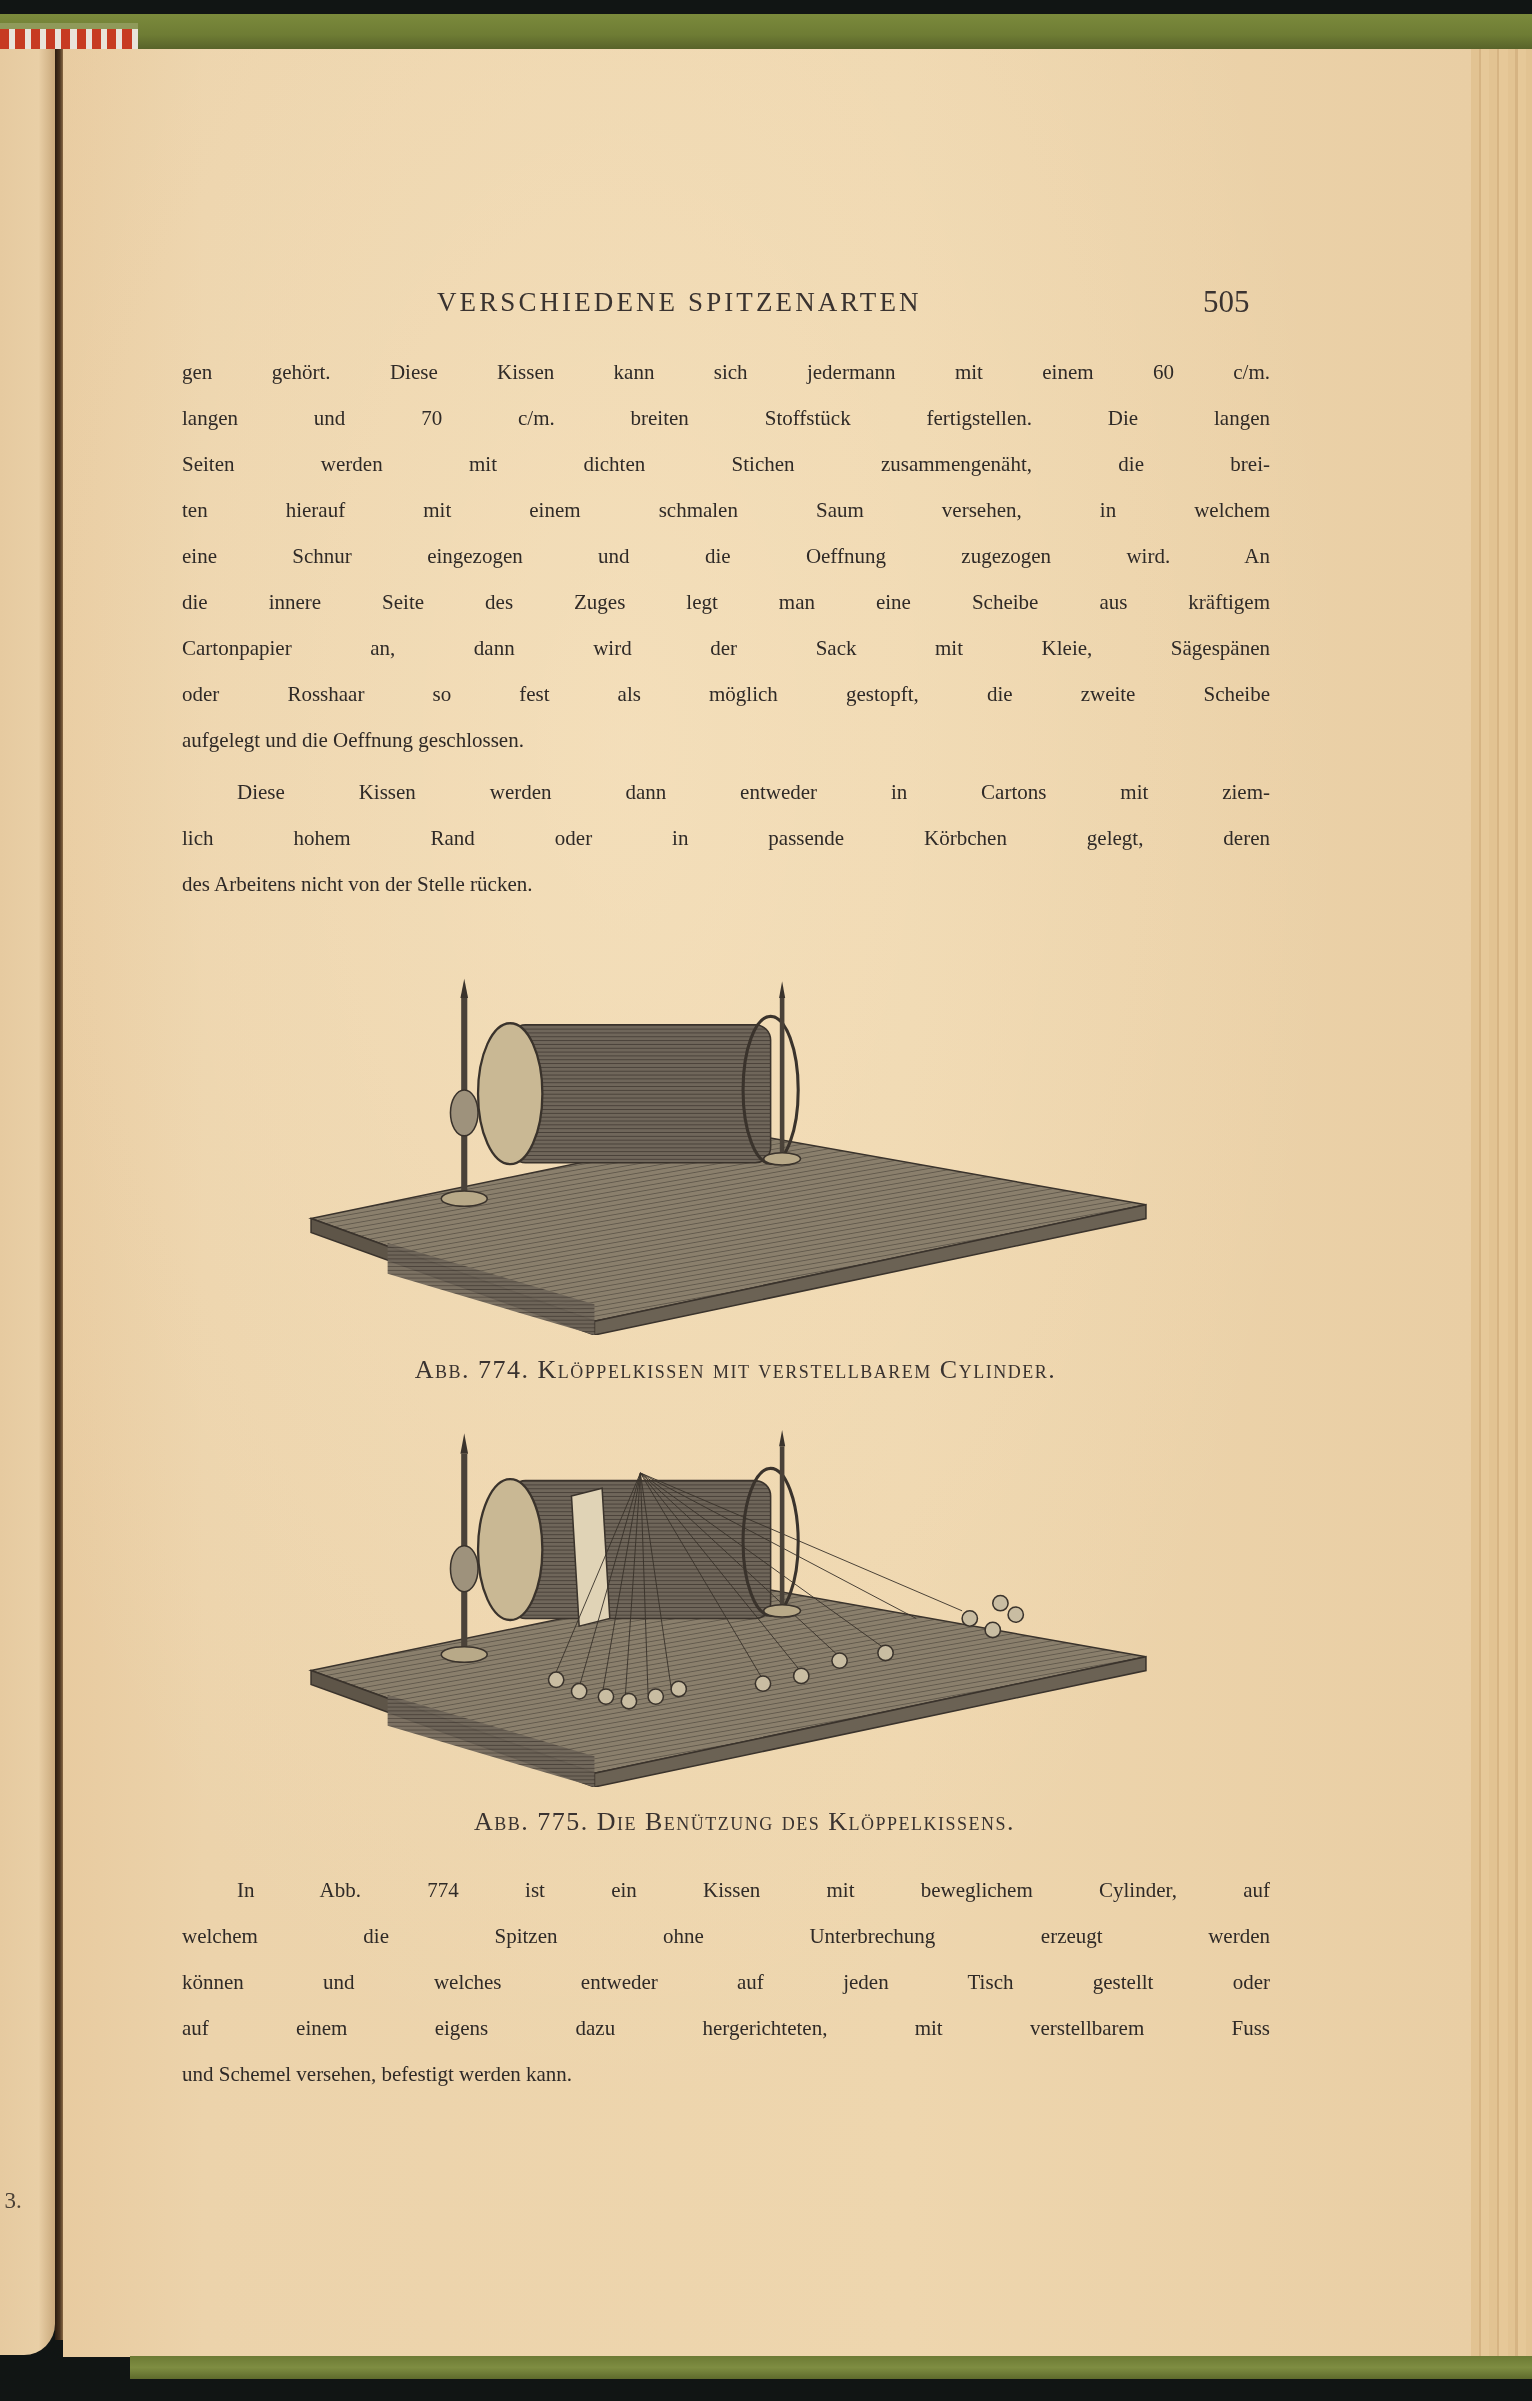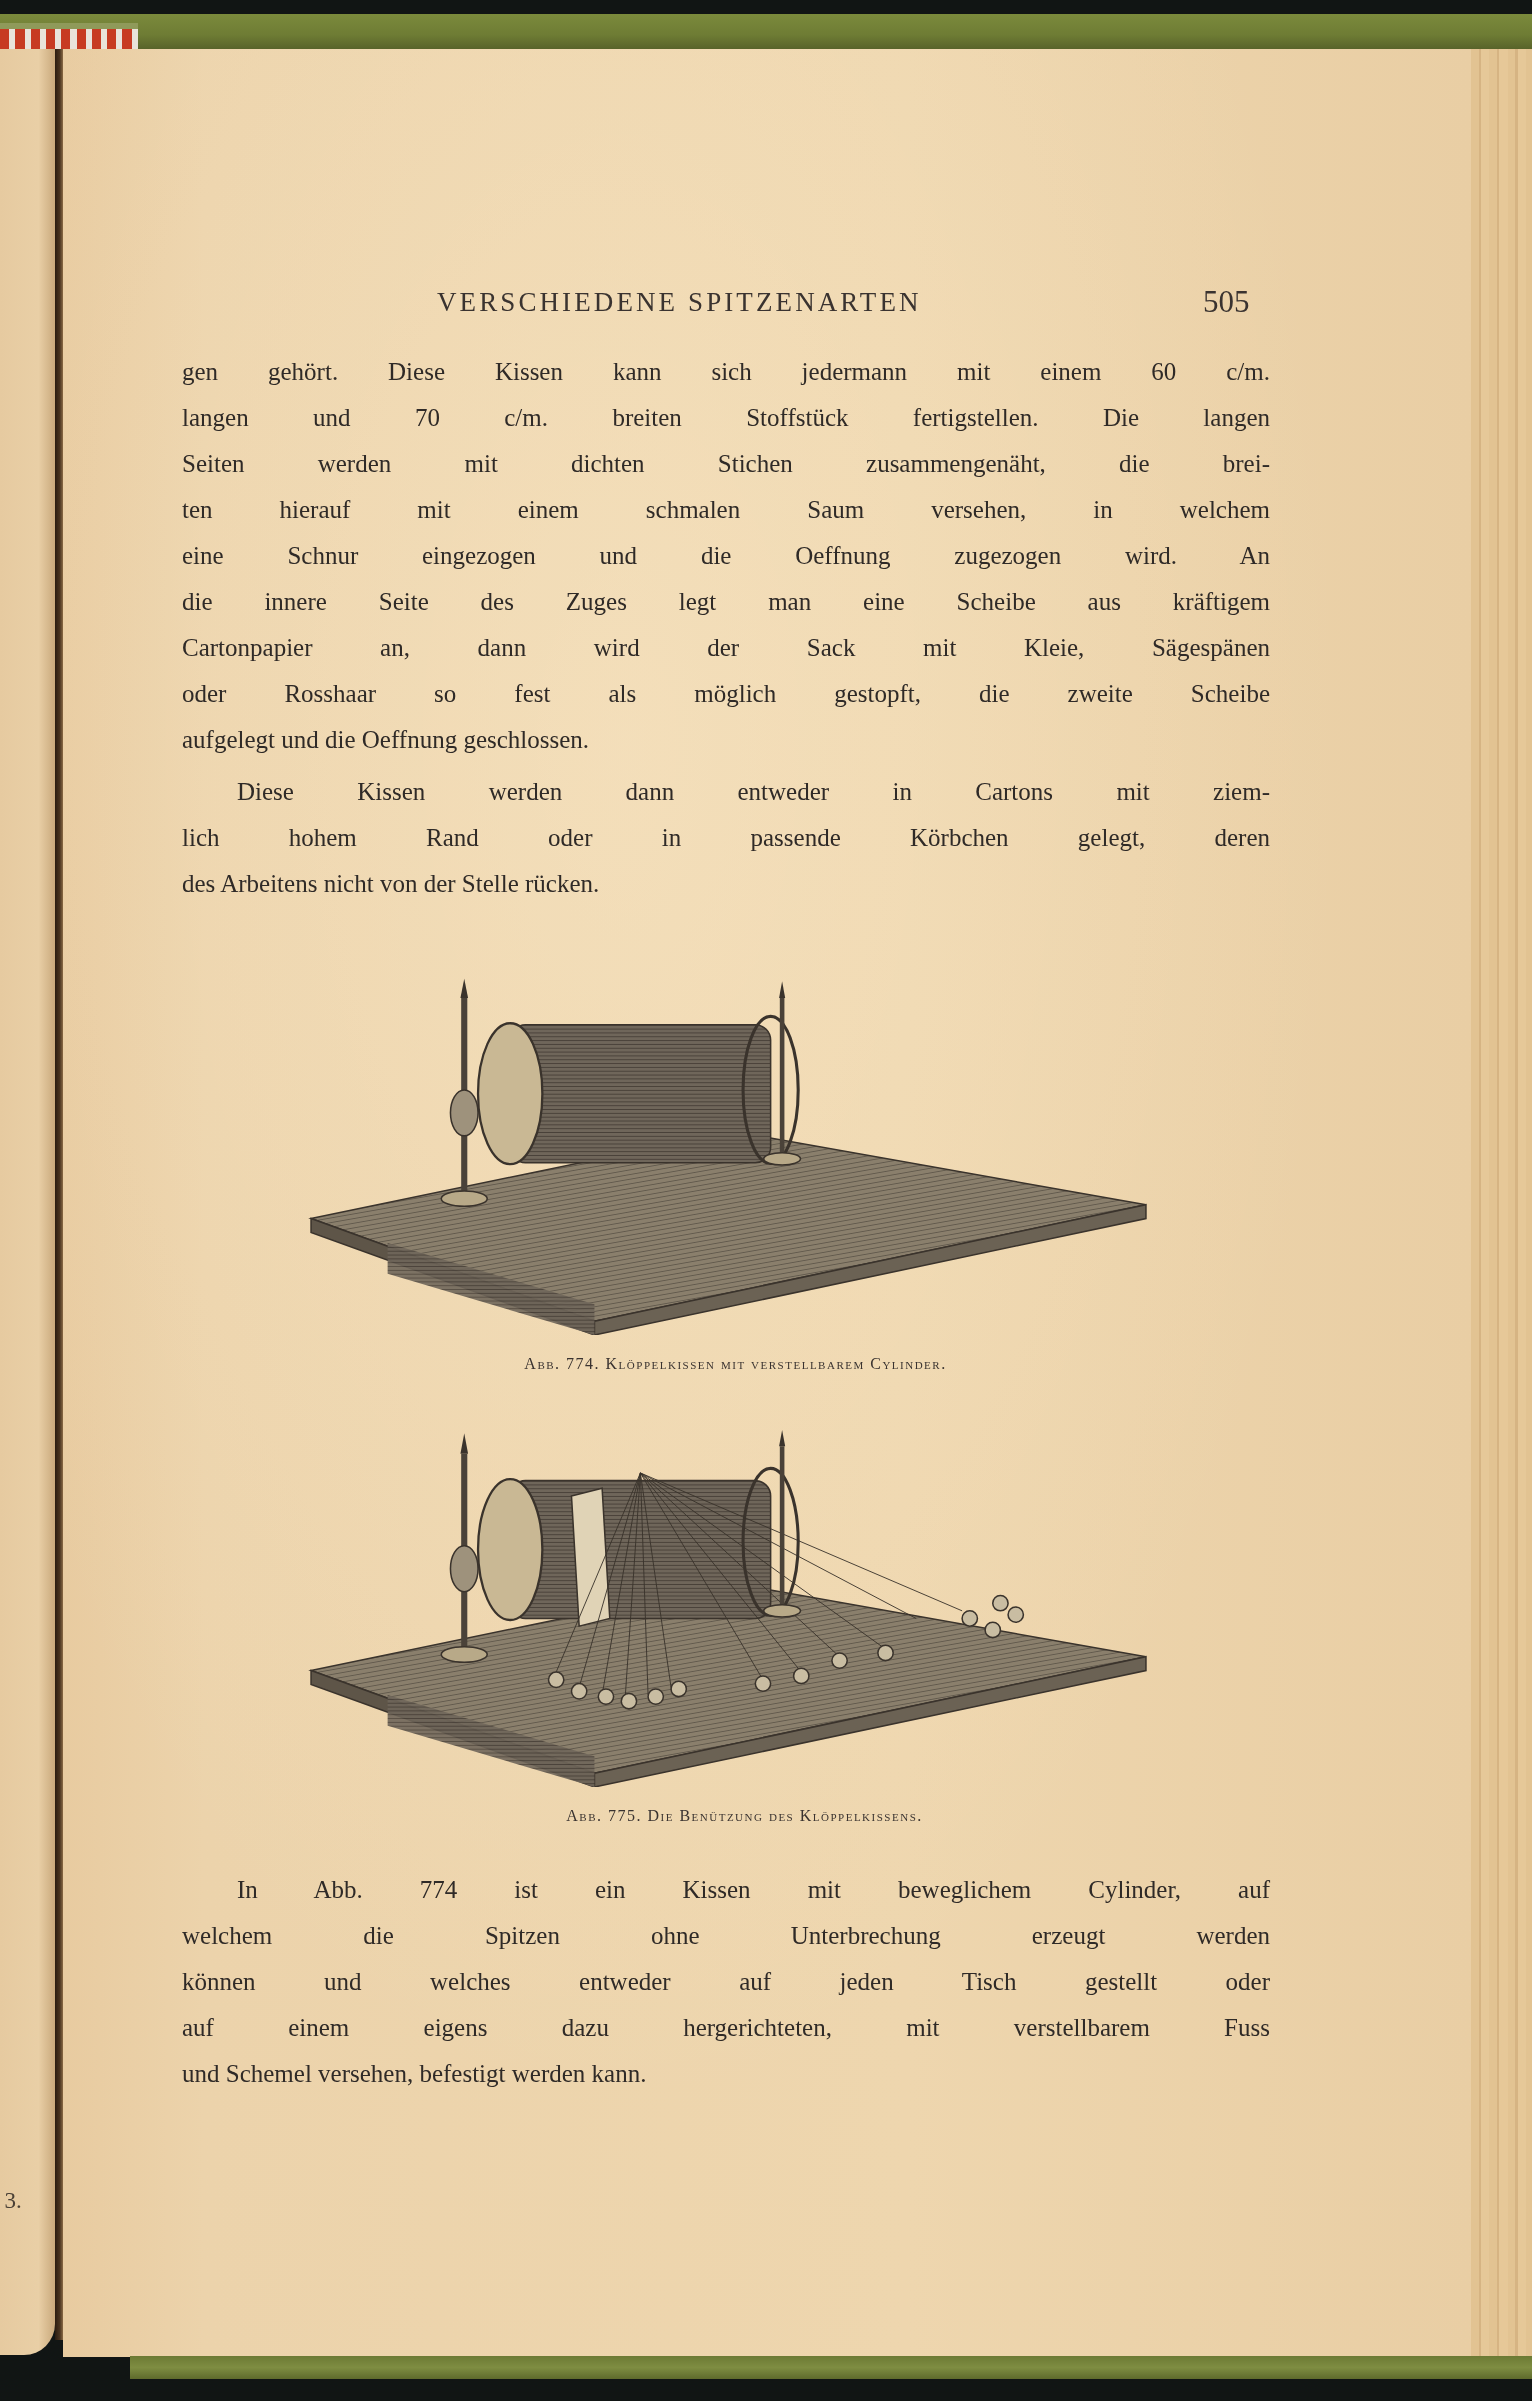--- a/index.html
+++ b/index.html
@@ -45,28 +45,28 @@
     background:repeating-linear-gradient(90deg,#e2c392 0 7.7px,#d6b483 7.7px 10px,#e6c898 10px 18.4px);
   }
   .running-head {
     position:absolute; left:437px; top:287px; font-size:27px; letter-spacing:3.1px;
     color:#3a3330;
   }
   .page-number {
     position:absolute; left:1203px; top:284px; font-size:31px; color:#3a3330;
   }
   .para {
-    position:absolute; left:182px; width:1088px; font-size:25px; line-height:46px;
+    position:absolute; left:182px; width:1088px; font-size:21px; line-height:46px;
     color:#2f2a27; text-align:justify; margin:0;
   }
   .para .line { display:block; text-align:justify; text-align-last:justify; white-space:nowrap; }
   .para .line.last { text-align-last:left; }
   .indent { padding-left:55px; }
   .caption {
-    position:absolute; font-variant:small-caps; font-size:16px; letter-spacing:1.5px;
+    position:absolute; font-variant:small-caps; font-size:26px; letter-spacing:1.5px;
     color:#3a3330; text-align:center;
   }
   .figure { position:absolute; }
 </style>
 </head>
 <body>
 
 <div class="cover-top"></div>
 <div class="headband"></div>
 <div class="left-page"></div>

